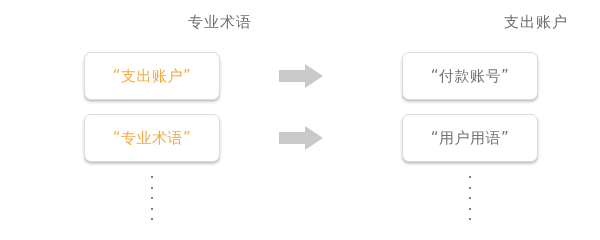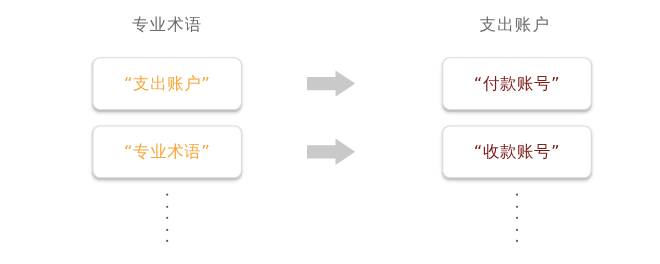--- a/index.html
+++ b/index.html
@@ -21,21 +21,21 @@
     top: 0;
     width: 600px;
     height: 225px;
   }
 
   
   .col-header {
     position: absolute;
     top: 12px;
     width: 200px;
-    text-align: center;
+    text-align: right;
     font-size: 15px;
     line-height: 20px;
     color: #6d6d6d;
     letter-spacing: 1px;
     white-space: nowrap;
   }
   .col-header.left  { left: 52px; }
   .col-header.right { left: 368px; }
 
   
@@ -65,21 +65,21 @@
   .term-box.left  { left: 84px; }
   .term-box.right { left: 402px; }
 
   .term-text {
     font-size: 15px;
     line-height: 20px;
     letter-spacing: 0.5px;
     white-space: nowrap;
   }
   .term-text.jargon { color: #f7a83c; }
-  .term-text.plain  { color: #7f1d1d; }
+  .term-text.plain  { color: #737373; }
 
   
   .arrow {
     position: absolute;
     left: 279px;
     top: 12px;
     width: 44px;
     height: 24px;
   }
   .arrow svg { display: block; }
@@ -133,21 +133,21 @@
       <span class="term-text jargon">“专业术语”</span>
     </div>
 
     <div class="arrow">
       <svg width="44" height="24" viewBox="0 0 44 24" xmlns="http://www.w3.org/2000/svg">
         <polygon points="0,6 26,6 26,0 44,12 26,24 26,18 0,18" fill="#c9c9c9"></polygon>
       </svg>
     </div>
 
     <div class="term-box right">
-      <span class="term-text plain">“收款账号”</span>
+      <span class="term-text plain">“用户用语”</span>
     </div>
   </div>
 
   <div class="ellipsis left">
     <span class="dot"></span>
     <span class="dot"></span>
     <span class="dot"></span>
     <span class="dot"></span>
     <span class="dot"></span>
   </div>

